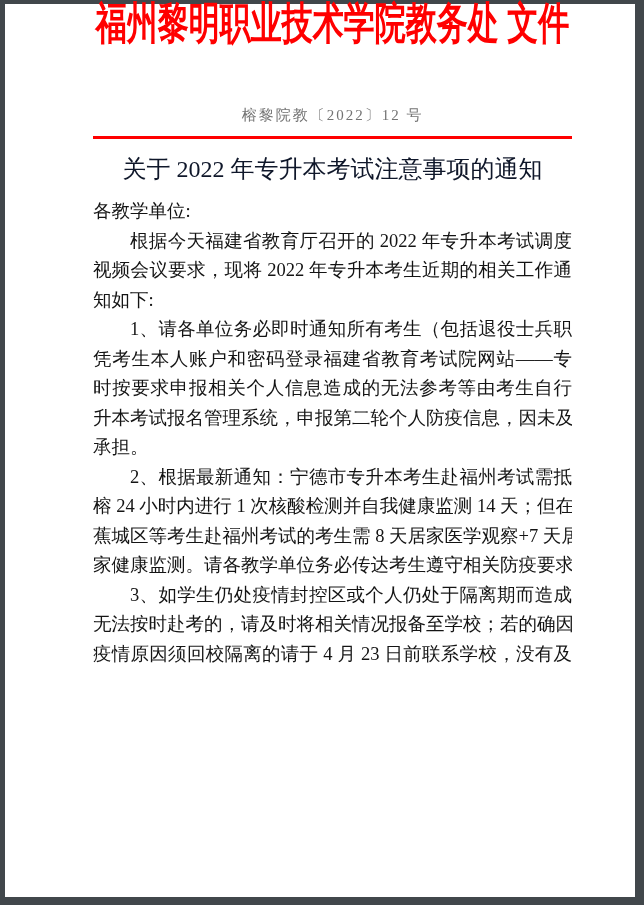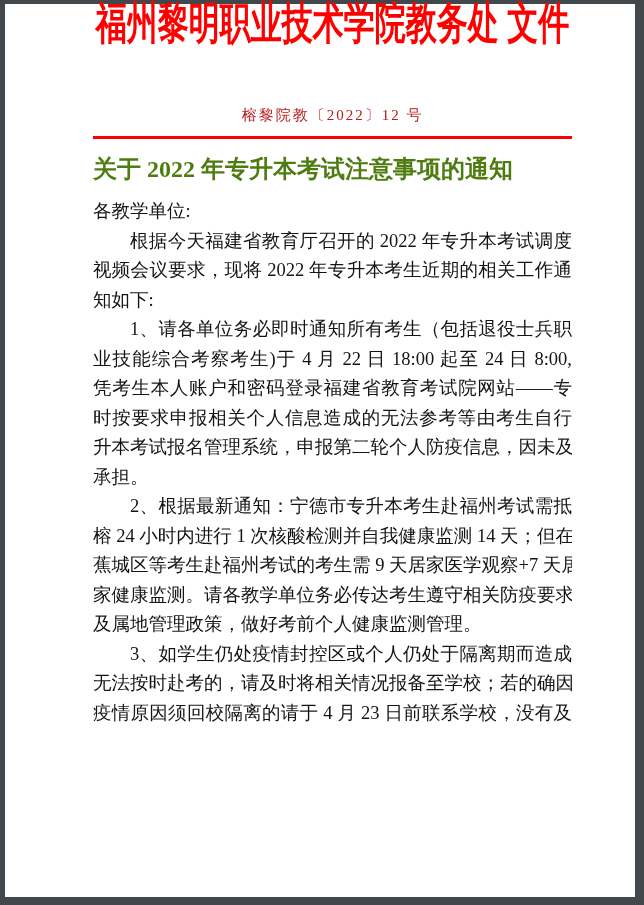--- a/index.html
+++ b/index.html
@@ -34,33 +34,34 @@
     color: #ff0000;
     transform: scaleY(1.42);
     transform-origin: center;
     white-space: nowrap;
   }
   .doc-number {
     margin-top: 62px;
     text-align: center;
     font-size: 15px;
     letter-spacing: 2px;
-    color: #b91c1c;
+    color: #737373;
     line-height: 19px;
   }
   .divider {
     margin-top: 11px;
     height: 3px;
     background: #ff0000;
   }
   .doc-title {
     margin-top: 15px;
+    text-align: center;
     font-size: 24px;
-    font-weight: bold;
-    color: #4d7c0f;
+    font-weight: normal;
+    color: #0f172a;
     line-height: 30px;
     white-space: nowrap;
   }
   .body-text {
     margin-top: 13px;
     font-size: 18.5px;
     color: #141414;
   }
   .line {
     line-height: 29.5px;
@@ -92,29 +93,27 @@
     <div class="divider"></div>
 
     <div class="doc-title">关于 2022 年专升本考试注意事项的通知</div>
 
     <div class="body-text">
       <div class="line end">各教学单位:</div>
       <div class="line ind">根据今天福建省教育厅召开的 2022 年专升本考试调度</div>
       <div class="line">视频会议要求，现将 2022 年专升本考生近期的相关工作通</div>
       <div class="line end">知如下:</div>
       <div class="line ind">1、请各单位务必即时通知所有考生（包括退役士兵职</div>
-      <div class="line">业技能综合考察考生)于 4 月 22 日 18:00 起至 24 日 8:00,</div>
       <div class="line">凭考生本人账户和密码登录福建省教育考试院网站——专</div>
       <div class="line">时按要求申报相关个人信息造成的无法参考等由考生自行</div>
       <div class="line">升本考试报名管理系统，申报第二轮个人防疫信息，因未及</div>
       <div class="line end">承担。</div>
       <div class="line ind">2、根据最新通知：宁德市专升本考生赴福州考试需抵</div>
       <div class="line">榕 24 小时内进行 1 次核酸检测并自我健康监测 14 天；但在</div>
-      <div class="line">蕉城区等考生赴福州考试的考生需 9 天居家医学观察+7 天居</div>
+      <div class="line">蕉城区等考生赴福州考试的考生需 8 天居家医学观察+7 天居</div>
       <div class="line">家健康监测。请各教学单位务必传达考生遵守相关防疫要求</div>
-      <div class="line end">及属地管理政策，做好考前个人健康监测管理。</div>
       <div class="line ind">3、如学生仍处疫情封控区或个人仍处于隔离期而造成</div>
       <div class="line">无法按时赴考的，请及时将相关情况报备至学校；若的确因</div>
       <div class="line">疫情原因须回校隔离的请于 4 月 23 日前联系学校，没有及</div>
     </div>
 
   </div>
 </div>
 
 </body></html>

